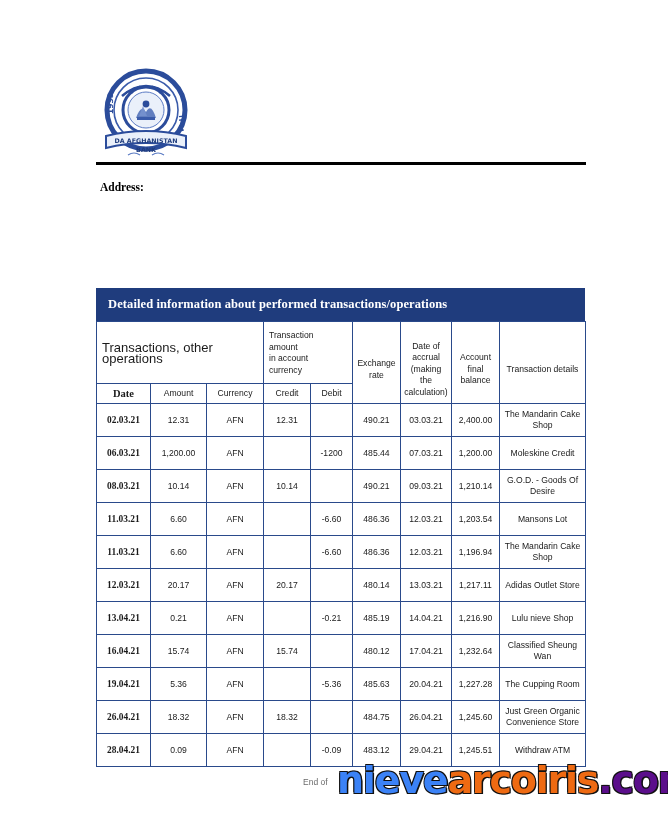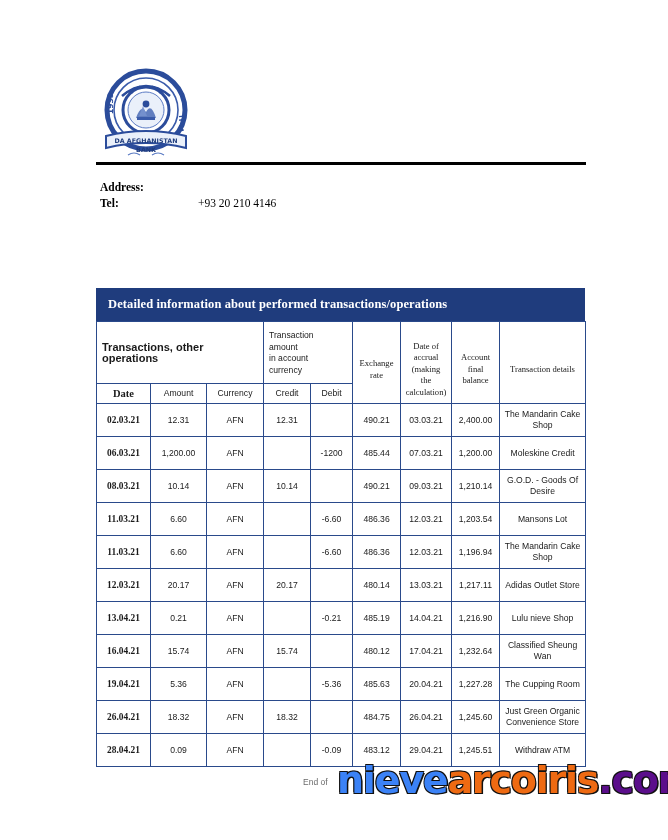--- a/index.html
+++ b/index.html
@@ -107,34 +107,33 @@
     font-weight: normal;
   }
   
   .hgroup td {
     vertical-align: top;
     height: 56px;
     line-height: 11.5px;
   }
   .hgroup td.left {
     text-align: left;
-    font-weight: bold;
-    font-size: 11px;
+    font-weight: normal;
+    font-size: 13px;
     padding-left: 5px;
     padding-top: 3px;
   }
   .hgroup td.stk {
     text-align: left;
     padding-left: 5px;
     padding-top: 3px;
   }
   .hgroup td.ctr {
     text-align: center;
     padding-top: 16px;
-    font-family: Liberation Serif, serif;
   }
   .hsub td {
     height: 15px;
     font-size: 8.8px;
     line-height: 11px;
   }
   .hsub td.date-h {
     font-weight: bold;
     font-family: "Liberation Serif", serif;
     font-size: 10.5px;
@@ -221,24 +220,20 @@
       <text x="46" y="85.5" text-anchor="middle" font-family="DejaVu Sans, sans-serif" font-size="6.3" fill="#1F3C7D" font-weight="bold">BANK</text>
       <path d="M28 89 q6 -4 12 0 M52 89 q6 -4 12 0" fill="none" stroke="#5C7CC4" stroke-width="1.2"></path>
     </svg>
   </div>
 
   <div class="rule"></div>
 
   <div class="addr">
     <div class="addr-row">
       <span class="addr-label">Address:</span>
-    </div>
-    <div class="addr-row">
-      <span class="addr-label">Tel:</span>
-      <span class="addr-value">+93 20 210 4146</span>
     </div>
   </div>
 
 
   <div class="tbl-block">
     <div class="tbl-title">Detailed information about performed transactions/operations</div>
 
     <table class="stmt">
       <colgroup>
         <col class="c-date">

